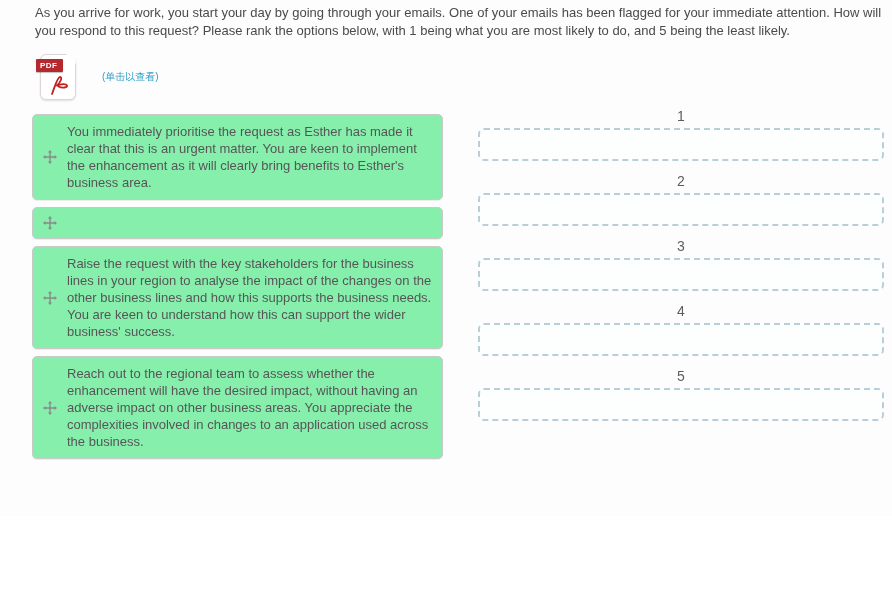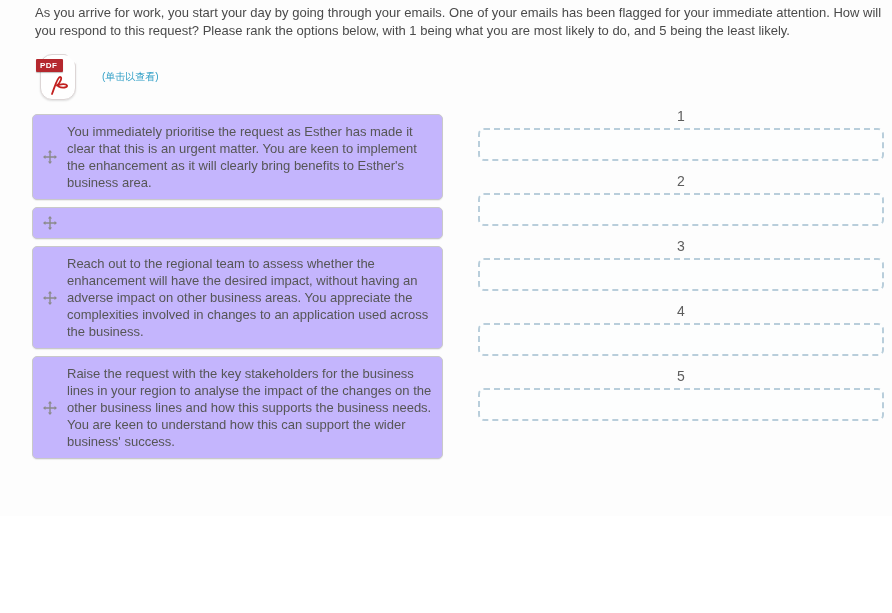--- a/index.html
+++ b/index.html
@@ -32,21 +32,21 @@
     left: 40px; top: 54px;
     display: flex;
     align-items: center;
     gap: 26px;
   }
   .pdf-icon {
     position: relative;
     width: 36px; height: 46px;
     background: #ffffff;
     border: 1px solid #ddd6d6;
-    border-radius: 12px;
+    border-radius: 6px;
     box-shadow: 0 1px 2px rgba(0,0,0,.12);
     cursor: pointer;
   }
   .pdf-fold {
     position: absolute;
     top: -1px; right: -1px;
     width: 0; height: 0;
     border-left: 10px solid transparent;
     border-top: 10px solid #fdfdfd;
   }
@@ -73,21 +73,21 @@
   
   .options-col {
     position: absolute;
     left: 32px; top: 114px;
     width: 411px;
   }
   .option-card {
     display: flex;
     align-items: center;
     gap: 10px;
-    background: #c4b5fd;
+    background: #86efac;
     border: 1px solid #c9c9c9;
     border-radius: 5px;
     padding: 8px 8px 8px 10px;
     margin-bottom: 7px;
     box-shadow: 0 1px 1px rgba(0,0,0,.07);
     cursor: move;
   }
   .drag-handle {
     flex: 0 0 14px;
     height: 14px;
@@ -203,29 +203,29 @@
             <path d="M10 0 L13 3.5 H11 V9 H16.5 V7 L20 10 L16.5 13 V11 H11 V16.5 H13 L10 20 L7 16.5 H9 V11 H3.5 V13 L0 10 L3.5 7 V9 H9 V3.5 H7 Z" fill="#8a8a8a"></path>
           </svg>
       </span>
     </div>
     <div class="option-card">
       <span class="drag-handle">
         <svg width="14" height="14" viewBox="0 0 20 20">
             <path d="M10 0 L13 3.5 H11 V9 H16.5 V7 L20 10 L16.5 13 V11 H11 V16.5 H13 L10 20 L7 16.5 H9 V11 H3.5 V13 L0 10 L3.5 7 V9 H9 V3.5 H7 Z" fill="#8a8a8a"></path>
           </svg>
       </span>
+      <span class="option-text">Raise the request with the key stakeholders for the business lines in your region to analyse the impact of the changes on the other business lines and how this supports the business needs. You are keen to understand how this can support the wider business' success.</span>
+    </div>
+    <div class="option-card">
+      <span class="drag-handle">
+        <svg width="14" height="14" viewBox="0 0 20 20">
+            <path d="M10 0 L13 3.5 H11 V9 H16.5 V7 L20 10 L16.5 13 V11 H11 V16.5 H13 L10 20 L7 16.5 H9 V11 H3.5 V13 L0 10 L3.5 7 V9 H9 V3.5 H7 Z" fill="#8a8a8a"></path>
+          </svg>
+      </span>
       <span class="option-text">Reach out to the regional team to assess whether the enhancement will have the desired impact, without having an adverse impact on other business areas. You appreciate the complexities involved in changes to an application used across the business.</span>
-    </div>
-    <div class="option-card">
-      <span class="drag-handle">
-        <svg width="14" height="14" viewBox="0 0 20 20">
-            <path d="M10 0 L13 3.5 H11 V9 H16.5 V7 L20 10 L16.5 13 V11 H11 V16.5 H13 L10 20 L7 16.5 H9 V11 H3.5 V13 L0 10 L3.5 7 V9 H9 V3.5 H7 Z" fill="#8a8a8a"></path>
-          </svg>
-      </span>
-      <span class="option-text">Raise the request with the key stakeholders for the business lines in your region to analyse the impact of the changes on the other business lines and how this supports the business needs. You are keen to understand how this can support the wider business' success.</span>
     </div>
   </div>
 
   <div class="slots-col">
     <div class="slot-group">
       <div class="slot-number">1</div>
       <div class="slot-drop"></div>
     </div>
     <div class="slot-group">
       <div class="slot-number">2</div>

